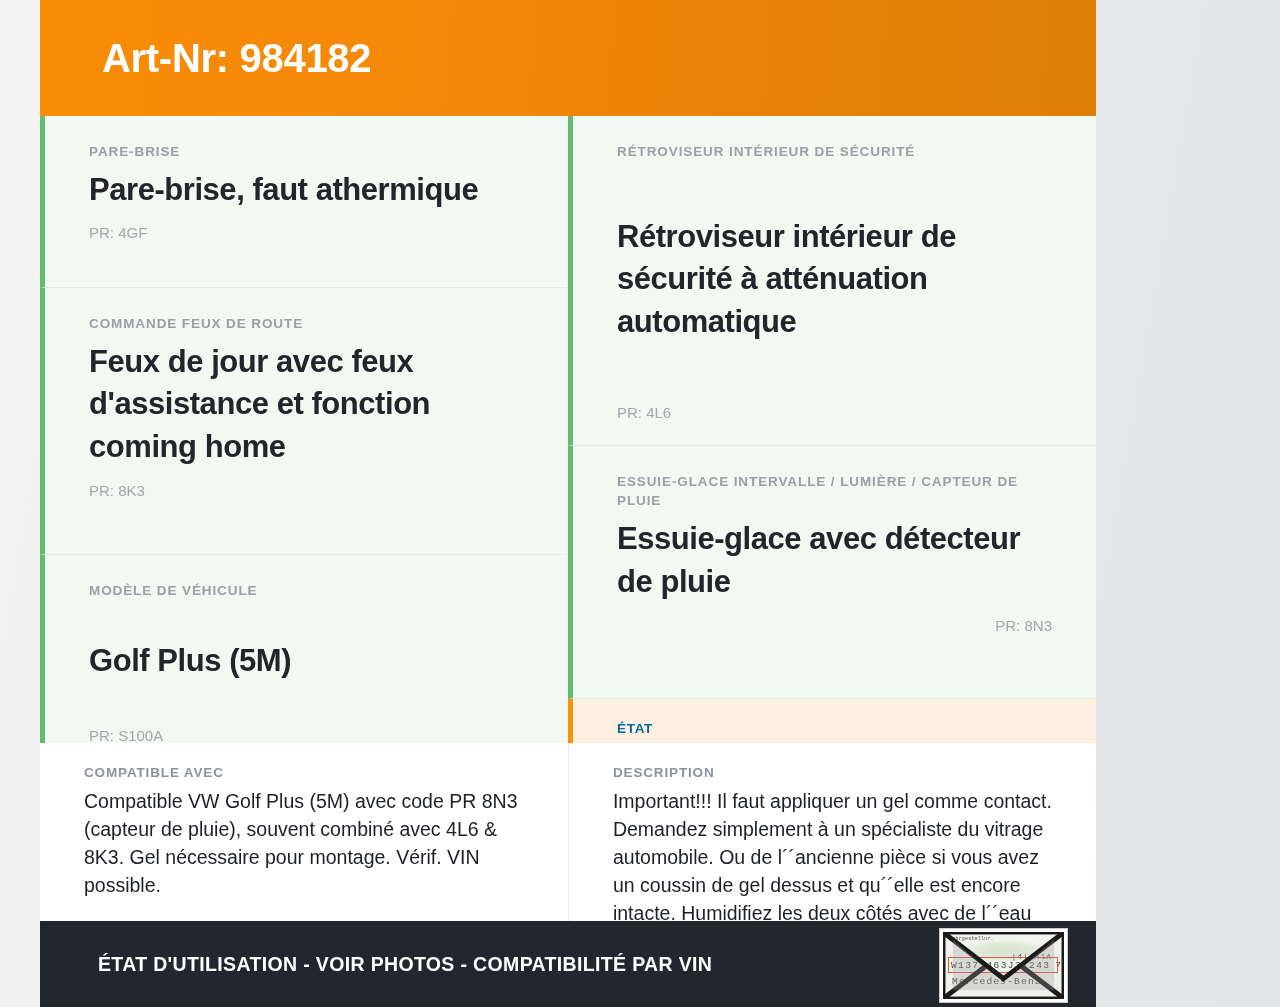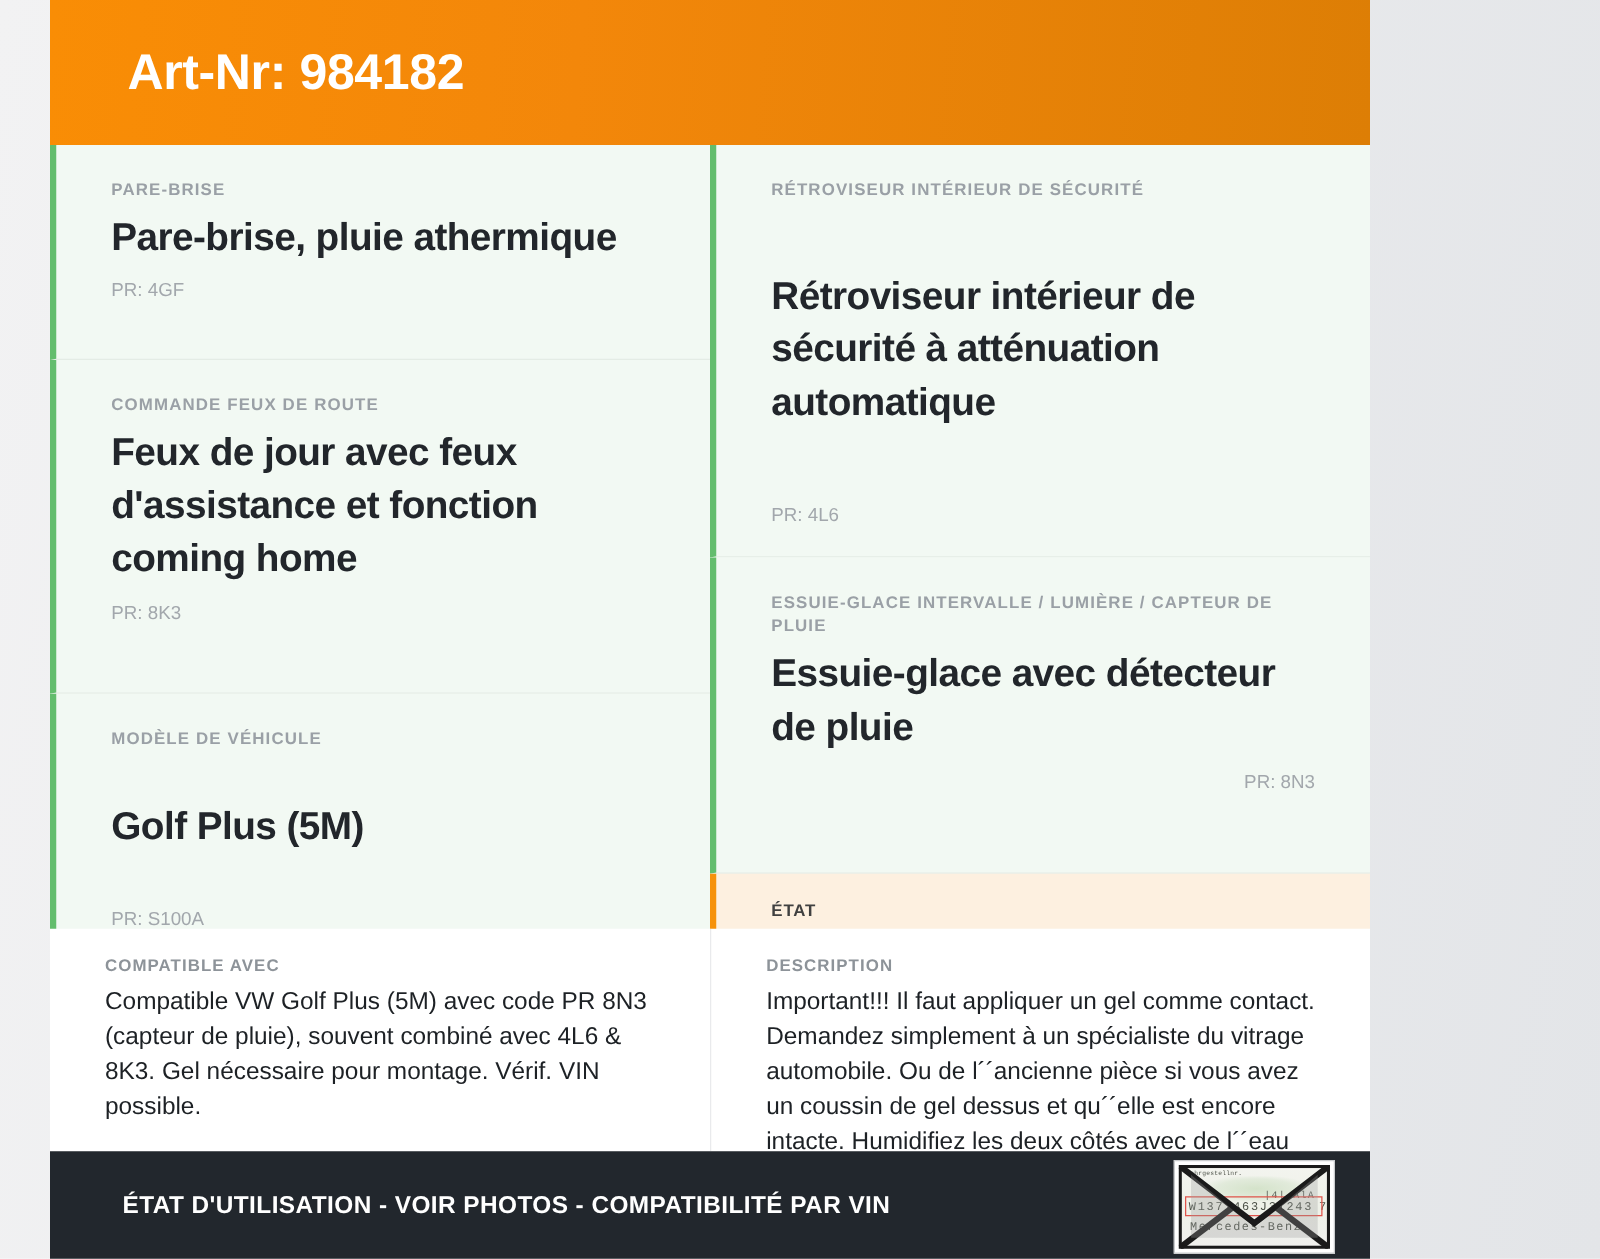--- a/index.html
+++ b/index.html
@@ -78,21 +78,21 @@
 
   .spec-label {
     font-size: 13.5px;
     font-weight: bold;
     letter-spacing: 0.9px;
     color: #9aa0a6;
     text-transform: uppercase;
     line-height: 1.45;
     margin-bottom: 7px;
   }
-  .spec-label.state-label { color: #404040; letter-spacing: 0.7px; margin-bottom: 3px; }
+  .spec-label.state-label { color: #0369a1; letter-spacing: 0.7px; margin-bottom: 3px; }
 
   .spec-value {
     font-size: 31px;
     font-weight: bold;
     color: #22262b;
     line-height: 1.38;
     letter-spacing: -0.45px;
   }
   .spec-pr {
     font-size: 15px;
@@ -218,21 +218,21 @@
   <div class="header">
     <div class="header-title">Art-Nr: 984182</div>
   </div>
 
   <div class="spec-grid">
 
     <div class="spec-col left">
 
       <div class="spec-card lc1">
         <div class="spec-label">PARE-BRISE</div>
-        <div class="spec-value">Pare-brise, pluie athermique</div>
+        <div class="spec-value">Pare-brise, faut athermique</div>
         <div class="spec-pr">PR: 4GF</div>
       </div>
 
       <div class="spec-card lc2">
         <div class="spec-label">COMMANDE FEUX DE ROUTE</div>
         <div class="spec-value">Feux de jour avec feux d'assistance et fonction coming home</div>
         <div class="spec-pr">PR: 8K3</div>
       </div>
 
       <div class="spec-card lc3">

